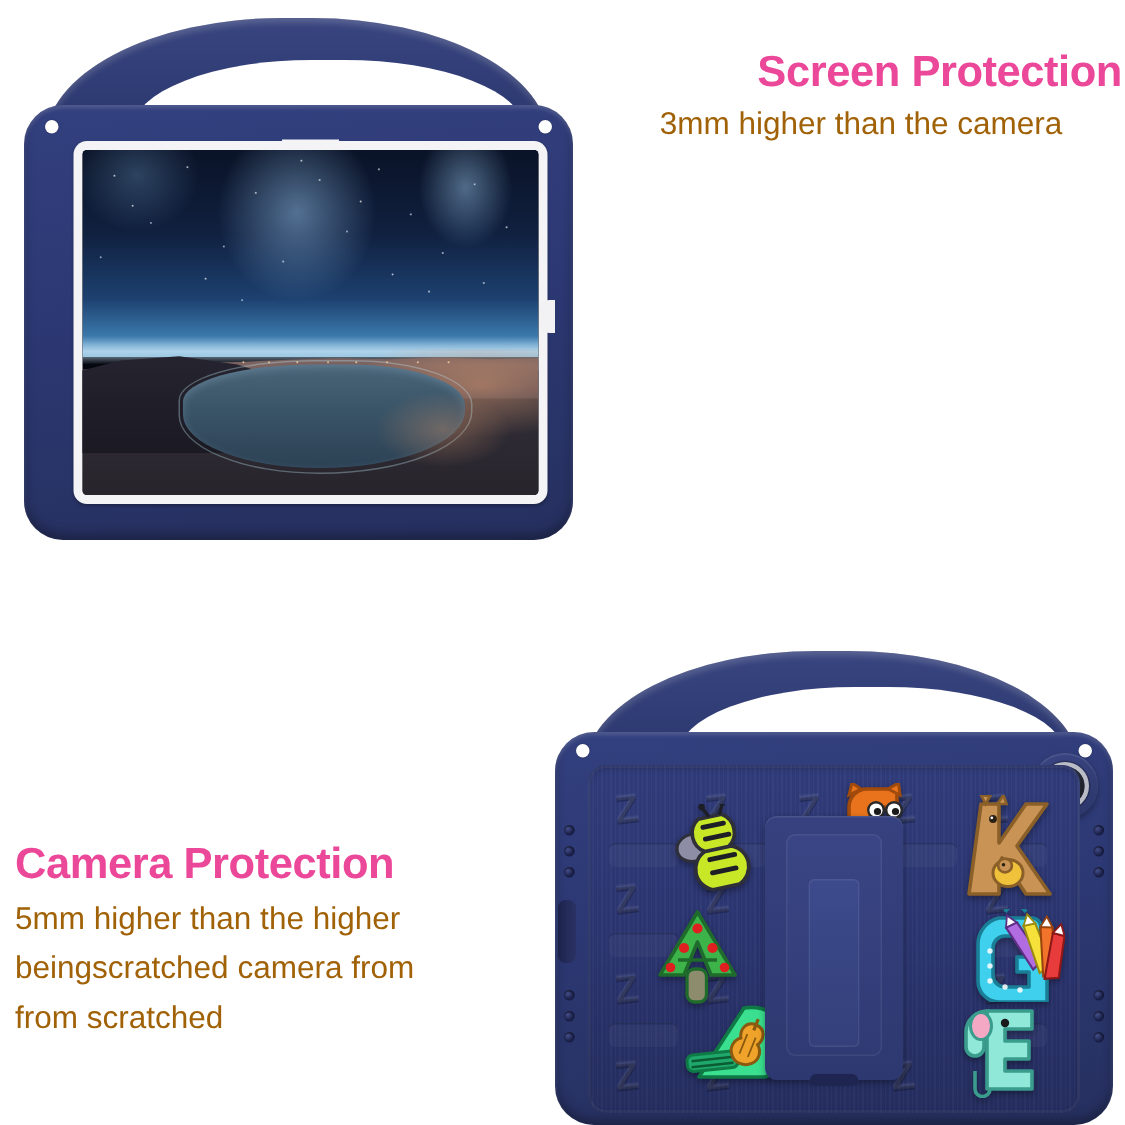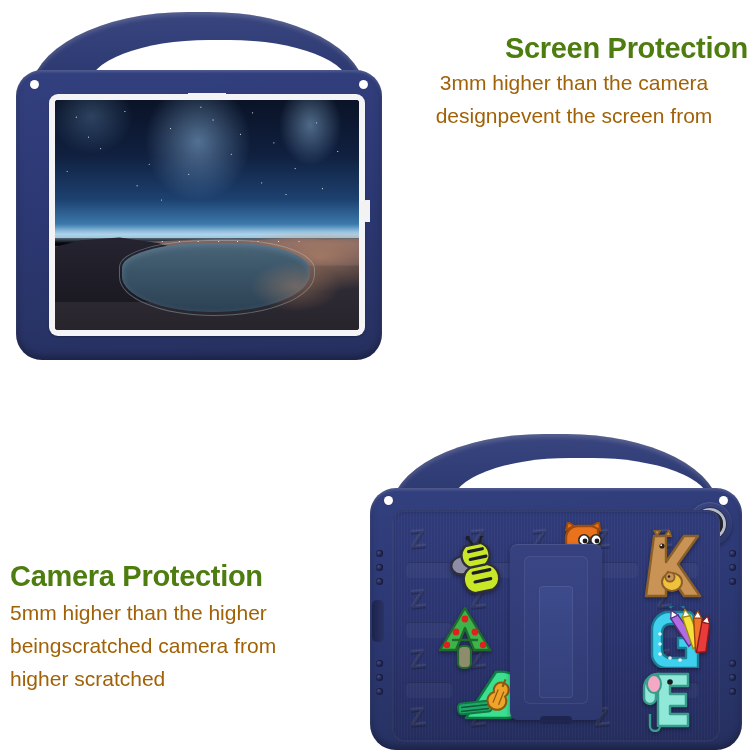--- a/index.html
+++ b/index.html
@@ -13,21 +13,21 @@
     height: 750px;
     background: #ffffff;
     overflow: hidden;
     font-family: "Liberation Sans", sans-serif;
   }
 
   
   .text-block { position: absolute; }
   .tb-title {
     font-weight: bold;
-    color: #4d7c0f;
+    color: #ec4899;
     letter-spacing: -0.3px;
     white-space: nowrap;
   }
   .tb-line {
     color: #a16207;
     white-space: nowrap;
   }
 
   #screen-text {
     left: 398px; top: 30px;
@@ -366,28 +366,27 @@
           <div class="wp-warm2"></div>
           <div class="wp-lights"></div>
         </div>
       </div>
     </div>
   </div>
 
   <div class="text-block" id="screen-text">
     <div class="tb-title">Screen Protection</div>
     <div class="tb-line">3mm higher than the camera</div>
-    <div class="tb-line">designpevent the screen from</div>
   </div>
 
   <div class="text-block" id="camera-text">
     <div class="tb-title">Camera Protection</div>
     <div class="tb-line">5mm higher than the higher</div>
     <div class="tb-line">beingscratched camera from</div>
-    <div class="tb-line">higher scratched</div>
+    <div class="tb-line">from scratched</div>
   </div>
 
   <div class="case" id="case-back">
 
     <div class="handle" id="back-handle">
       <div class="handle-shade" style="position:absolute;inset:0;"></div>
       <div class="handle-hole" id="back-handle-hole"></div>
     </div>
 
     <div class="case-body" id="back-body">

